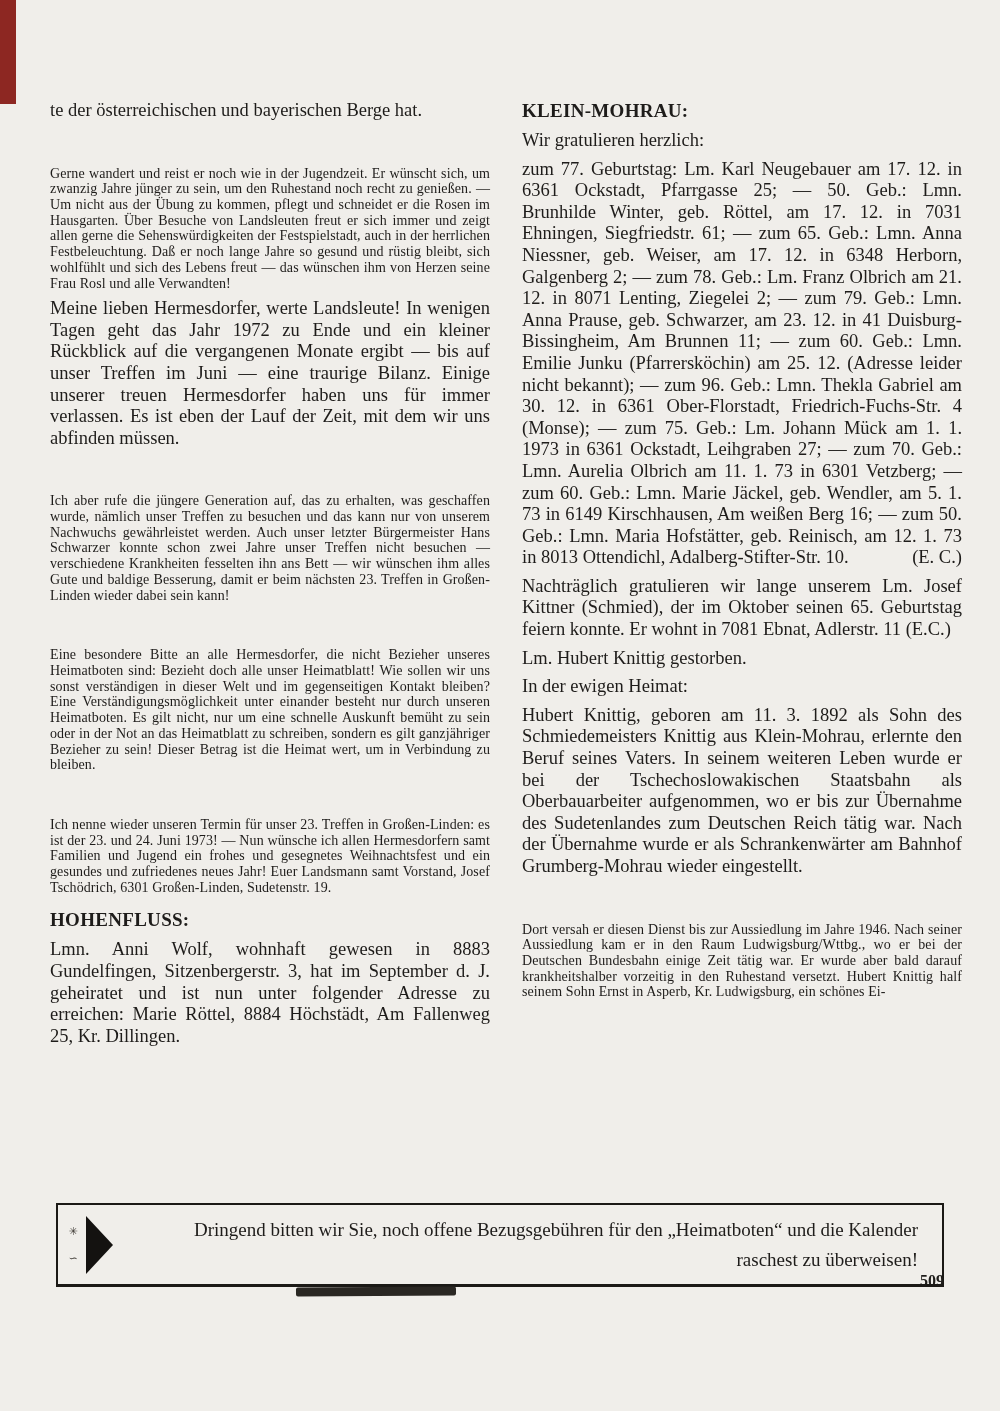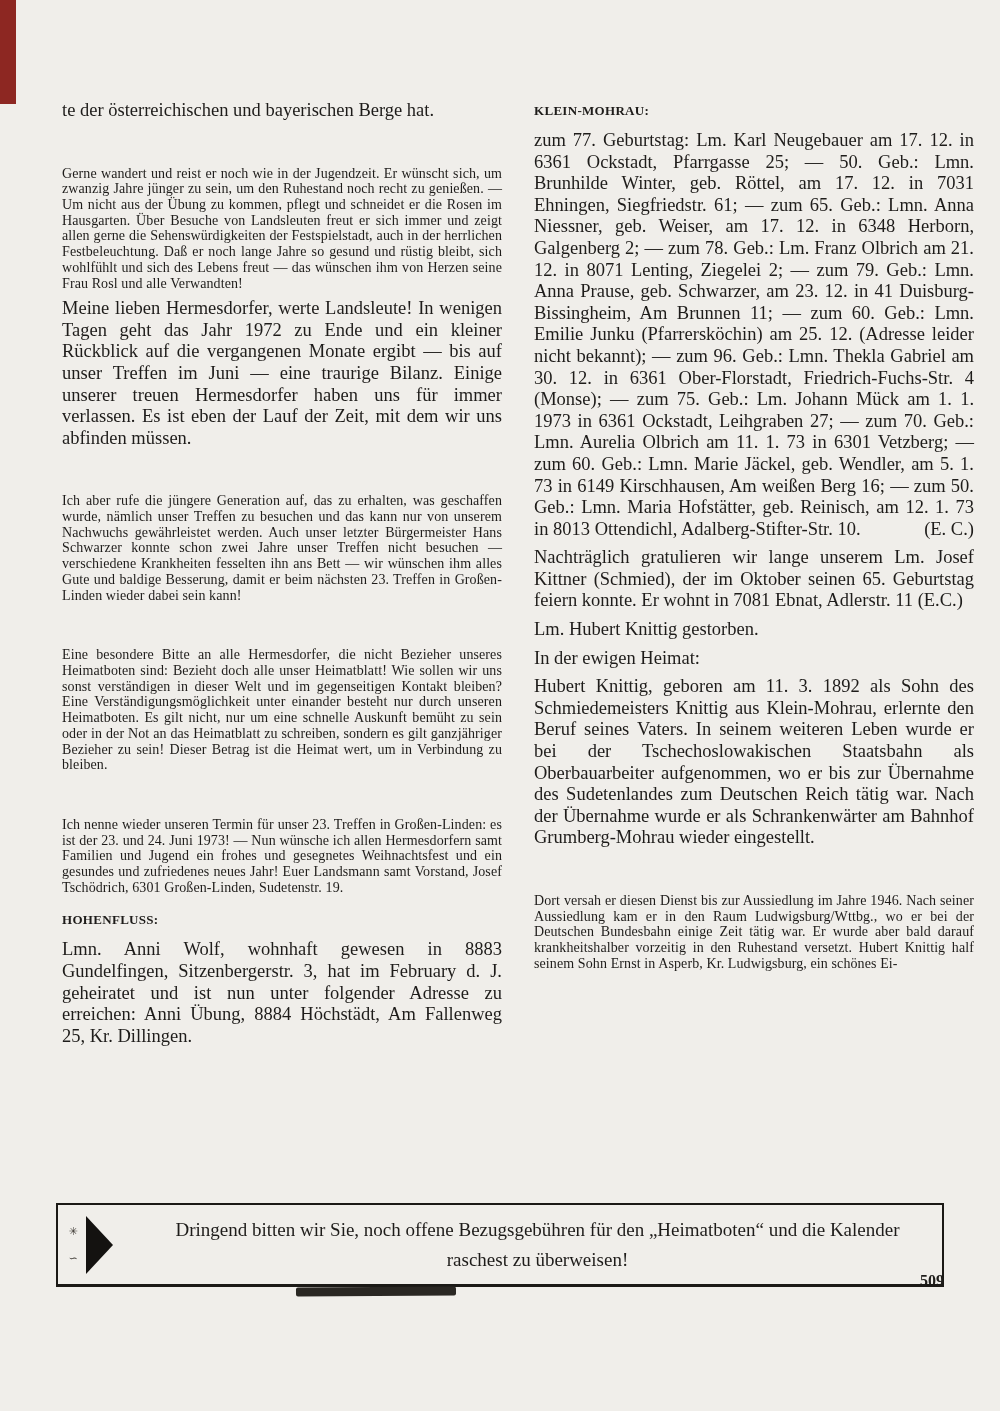--- a/index.html
+++ b/index.html
@@ -4,48 +4,48 @@
 <style>
   * { box-sizing: border-box; }
   html, body { margin: 0; padding: 0; }
   body {
     width: 1000px; height: 1411px; position: relative;
     background: #f0eeea; color: #1e1c1a;
     font-family: "Liberation Serif", "DejaVu Serif", serif;
     overflow: hidden;
   }
   .edge-stripe { position: absolute; left: 0; top: 0; width: 16px; height: 104px; background: #8d2722; }
-  .columns { position: absolute; top: 100px; left: 62px; width: 912px; display: flex; gap: 32px; }
+  .columns { position: absolute; top: 100px; left: 50px; width: 912px; display: flex; gap: 32px; }
   .col { width: 442px; }
   p { margin: 0 0 7px; text-align: justify; hyphens: auto; -webkit-hyphens: auto; }
   .lg { font-size: 18.5px; line-height: 21.6px; }
   .sm { font-size: 14px; line-height: 15.7px; letter-spacing: 0.1px; margin-top: 44px; }
   .mt { }
   h2.heading {
-    font-size: 13px; line-height: 22px; margin: 14px 0 8px 0;
+    font-size: 19px; line-height: 22px; margin: 14px 0 8px 0;
     font-weight: bold; letter-spacing: 0.3px;
   }
   h2.heading.first { margin-top: 0; }
   b { font-weight: normal; }
   .notice {
     position: absolute; left: 56px; top: 1203px; width: 888px; height: 84px;
     border: 2px solid #1b1916; border-bottom-width: 3px;
     display: flex; align-items: center; background: transparent;
   }
   .notice-marks {
     width: 22px; margin-left: 4px; display: flex; flex-direction: column;
     align-items: center; gap: 14px; font-size: 11px; color: #44403b;
     font-family: "DejaVu Sans", sans-serif;
   }
   .notice-arrow {
     width: 0; height: 0; margin-left: 2px;
     border-top: 29px solid transparent; border-bottom: 29px solid transparent;
     border-left: 27px solid #141210;
   }
-  .notice-text { flex: 1; margin: 0 24px 0 44px; font-size: 19px; line-height: 30px; text-align: center; hyphens: auto; }
+  .notice-text { flex: 1; margin: 0 24px 0 44px; font-size: 19px; line-height: 30px; text-align: right; hyphens: auto; }
   .smudge {
     position: absolute; left: 296px; top: 1287px; width: 160px; height: 9px;
     background: #2a2723; border-radius: 2px; transform: rotate(-0.3deg);
   }
   .page-number { position: absolute; right: 56px; top: 1272px; font-size: 16px; font-weight: bold; }
 </style>
 </head>
 <body>
 
 <div class="edge-stripe"></div>
@@ -53,25 +53,26 @@
 <div class="columns">
 
   <div class="col">
     <p class="lg">te der österreichischen und bayerischen Berge hat.</p>
     <p class="sm">Gerne wandert und reist er noch wie in der Jugendzeit. Er wünscht sich, um zwanzig Jahre jünger zu sein, um den Ruhestand noch recht zu genießen. — Um nicht aus der Übung zu kommen, pflegt und schneidet er die Rosen im Hausgarten. Über Besuche von Landsleuten freut er sich immer und zeigt allen gerne die Sehenswürdigkeiten der Festspielstadt, auch in der herrlichen Festbeleuchtung. Daß er noch lange Jahre so gesund und rüstig bleibt, sich wohlfühlt und sich des Lebens freut — das wünschen ihm von Herzen seine Frau Rosl und alle Verwandten!</p>
     <p class="lg mt"><b>Meine lieben Hermesdorfer, werte Landsleute!</b><span> In wenigen Tagen geht das Jahr 1972 zu Ende und ein kleiner Rückblick auf die vergangenen Monate ergibt — bis auf unser Treffen im Juni — eine traurige Bilanz. Einige unserer treuen Hermesdorfer haben uns für immer verlassen. Es ist eben der Lauf der Zeit, mit dem wir uns abfinden müssen.</span></p>
     <p class="sm">Ich aber rufe die jüngere Generation auf, das zu erhalten, was geschaffen wurde, nämlich unser Treffen zu besuchen und das kann nur von unserem Nachwuchs gewährleistet werden. Auch unser letzter Bürgermeister Hans Schwarzer konnte schon zwei Jahre unser Treffen nicht besuchen — verschiedene Krankheiten fesselten ihn ans Bett — wir wünschen ihm alles Gute und baldige Besserung, damit er beim nächsten 23. Treffen in Großen-Linden wieder dabei sein kann!</p>
     <p class="sm">Eine besondere Bitte an alle Hermesdorfer, die nicht Bezieher unseres Heimatboten sind: Bezieht doch alle unser Heimatblatt! Wie sollen wir uns sonst verständigen in dieser Welt und im gegenseitigen Kontakt bleiben? Eine Verständigungsmöglichkeit unter einander besteht nur durch unseren Heimatboten. Es gilt nicht, nur um eine schnelle Auskunft bemüht zu sein oder in der Not an das Heimatblatt zu schreiben, sondern es gilt ganzjähriger Bezieher zu sein! Dieser Betrag ist die Heimat wert, um in Verbindung zu bleiben.</p>
     <p class="sm"><span>Ich nenne wieder unseren Termin für unser </span><b>23. Treffen</b><span> in Großen-Linden: es ist der </span><b>23. und 24. Juni 1973!</b><span> — Nun wünsche ich allen Hermesdorfern samt Familien und Jugend ein frohes und gesegnetes Weihnachtsfest und ein gesundes und zufriedenes neues Jahr! Euer Landsmann samt Vorstand, Josef </span><b>Tschödrich,</b><span> 6301 Großen-Linden, Sudetenstr. 19.</span></p>
     <h2 class="heading">HOHENFLUSS:</h2>
-    <p class="lg"><span>Lmn. Anni Wolf, wohnhaft gewesen in 8883 Gundelfingen, Sitzenbergerstr. 3, hat im February d. J. geheiratet und ist nun unter folgender Adresse zu erreichen: </span><b>Anni Übung,</b><span> 8884 Höchstädt, Am Fallenweg 25, Kr. Dillingen.</span></p>
+    <p class="lg"><span>Lmn. Anni Wolf, wohnhaft gewesen in 8883 Gundelfingen, Sitzenbergerstr. 3, hat im September d. J. geheiratet und ist nun unter folgender Adresse zu erreichen: </span><b>Marie Röttel,</b><span> 8884 Höchstädt, Am Fallenweg 25, Kr. Dillingen.</span></p>
   </div>
 
   <div class="col">
     <h2 class="heading first">KLEIN-MOHRAU:</h2>
+    <p class="lg">Wir gratulieren herzlich:</p>
     <p class="lg"><span>zum 77. Geburtstag: Lm. </span><b>Karl Neugebauer</b><span> am 17. 12. in 6361 Ockstadt, Pfarrgasse 25; — 50. Geb.: Lmn. </span><b>Brunhilde Winter,</b><span> geb. Röttel, am 17. 12. in 7031 Ehningen, Siegfriedstr. 61; — zum 65. Geb.: Lmn. </span><b>Anna Niessner,</b><span> geb. Weiser, am 17. 12. in 6348 Herborn, Galgenberg 2; — zum 78. Geb.: Lm. </span><b>Franz Olbrich</b><span> am 21. 12. in 8071 Lenting, Ziegelei 2; — zum 79. Geb.: Lmn. </span><b>Anna Prause,</b><span> geb. Schwarzer, am 23. 12. in 41 Duisburg-Bissingheim, Am Brunnen 11; — zum 60. Geb.: Lmn. </span><b>Emilie Junku</b><span> (Pfarrersköchin) am 25. 12. (Adresse leider nicht bekannt); — zum 96. Geb.: Lmn. </span><b>Thekla Gabriel</b><span> am 30. 12. in 6361 Ober-Florstadt, Friedrich-Fuchs-Str. 4 (Monse); — zum 75. Geb.: Lm. </span><b>Johann Mück</b><span> am 1. 1. 1973 in 6361 Ockstadt, Leihgraben 27; — zum 70. Geb.: Lmn. </span><b>Aurelia Olbrich</b><span> am 11. 1. 73 in 6301 Vetzberg; — zum 60. Geb.: Lmn. </span><b>Marie Jäckel,</b><span> geb. Wendler, am 5. 1. 73 in 6149 Kirschhausen, Am weißen Berg 16; — zum 50. Geb.: Lmn. </span><b>Maria Hofstätter,</b><span> geb. Reinisch, am 12. 1. 73 in 8013 Ottendichl, Adalberg-Stifter-Str. 10. </span><span style="float: right;">(E. C.)</span></p>
     <p class="lg mt"><span>Nachträglich gratulieren wir lange unserem Lm. </span><b>Josef Kittner</b><span> (Schmied), der im Oktober seinen 65. Geburtstag feiern konnte. Er wohnt in 7081 Ebnat, Adlerstr. 11 (E.C.)</span></p>
     <p class="lg mt"><span>Lm. </span><b>Hubert Knittig</b><span> gestorben.</span></p>
     <p class="lg mt">In der ewigen Heimat:</p>
     <p class="lg mt">Hubert Knittig, geboren am 11. 3. 1892 als Sohn des Schmiedemeisters Knittig aus Klein-Mohrau, erlernte den Beruf seines Vaters. In seinem weiteren Leben wurde er bei der Tschechoslowakischen Staatsbahn als Oberbauarbeiter aufgenommen, wo er bis zur Übernahme des Sudetenlandes zum Deutschen Reich tätig war. Nach der Übernahme wurde er als Schrankenwärter am Bahnhof Grumberg-Mohrau wieder eingestellt.</p>
     <p class="sm"><span>Dort versah er diesen Dienst bis zur Aussiedlung im Jahre </span><b>1946.</b><span> Nach seiner Aussiedlung kam er in den Raum </span><b>Ludwigsburg/Wttbg.,</b><span> wo er bei der Deutschen Bundesbahn einige Zeit tätig war. Er wurde aber bald darauf krankheitshalber vorzeitig in den Ruhestand versetzt. Hubert Knittig half seinem Sohn Ernst in Asperb, Kr. Ludwigsburg, ein schönes Ei-</span></p>
   </div>
 
 </div>
 

